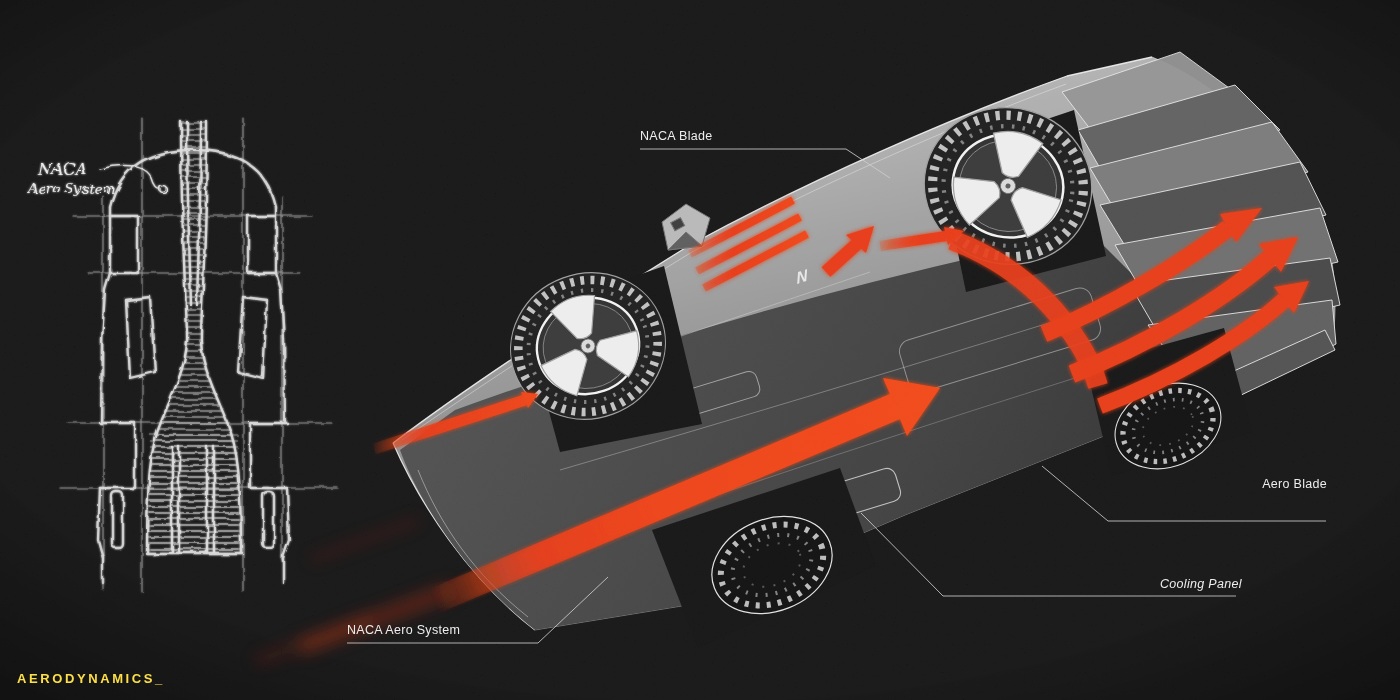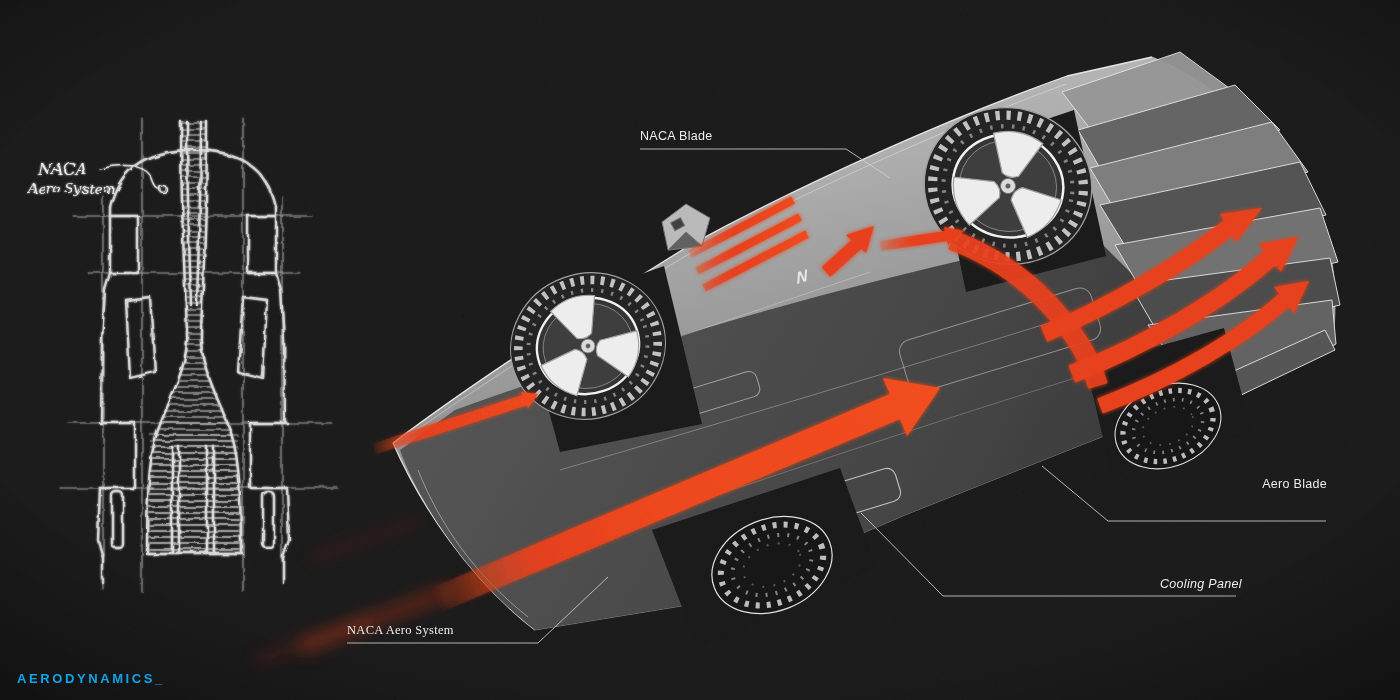--- a/index.html
+++ b/index.html
@@ -1,21 +1,21 @@
 <!DOCTYPE html>
 <html><head>
 <meta charset="utf-8">
 <style>
   html,body{margin:0;padding:0;background:#000;}
   .stage{position:relative;width:1400px;height:700px;background:#0b0b0b;overflow:hidden;
          font-family:"Liberation Sans",sans-serif;}
   .stage svg{position:absolute;left:0;top:0;}
   .callout-label{position:absolute;color:#ededed;font-size:12.5px;letter-spacing:.3px;
                  white-space:nowrap;line-height:1;}
-  .brand{position:absolute;left:17px;top:671px;color:#0ea5e9;font-size:13px;
+  .brand{position:absolute;left:17px;top:671px;color:#fde047;font-size:13px;
          letter-spacing:2.6px;font-weight:600;}
   .n-logo{font-style:italic;font-weight:bold;}
 </style>
 </head>
 <body>
 
 <div class="stage">
 
 <svg width="1400" height="700" viewBox="0 0 1400 700">
   <defs>
@@ -277,17 +277,17 @@
   <rect width="1400" height="700" filter="url(#grain)" opacity="0.07"></rect>
   <rect width="1400" height="700" fill="url(#vignette)"></rect>
 </svg>
 
 <div class="callout-label" style="left:640px;top:130px;">NACA Blade</div>
 
 <div class="callout-label" style="right:73px;top:478px;">Aero Blade</div>
 
 <div class="callout-label" style="left:1160px;top:578px;font-style:italic;">Cooling Panel</div>
 
-<div class="callout-label" style="left:347px;top:624px;font-family:Liberation Serif, serif;">NACA Aero System</div>
+<div class="callout-label" style="left:347px;top:624px;">NACA Aero System</div>
 
 <div class="brand">AERODYNAMICS_</div>
 
 </div>
 
 </body></html>

